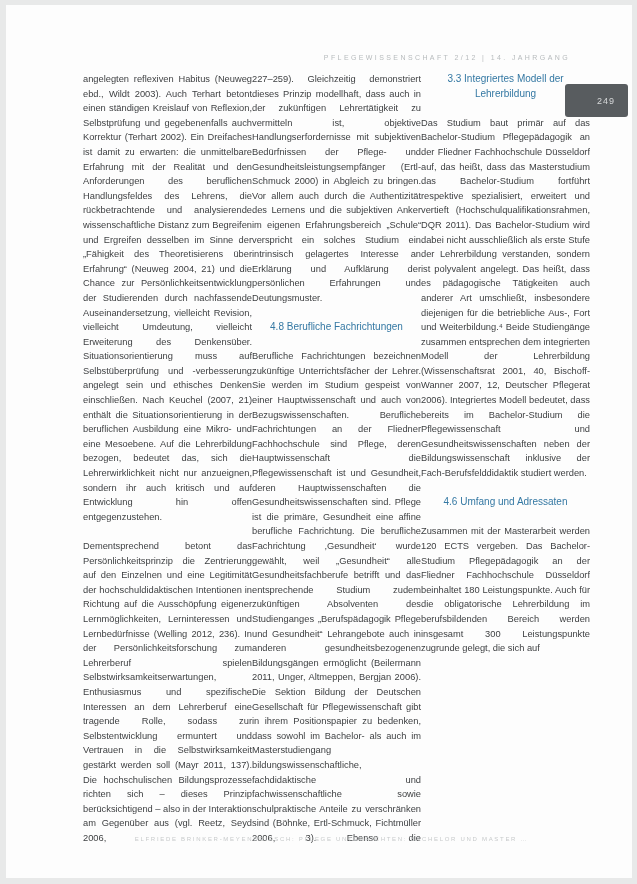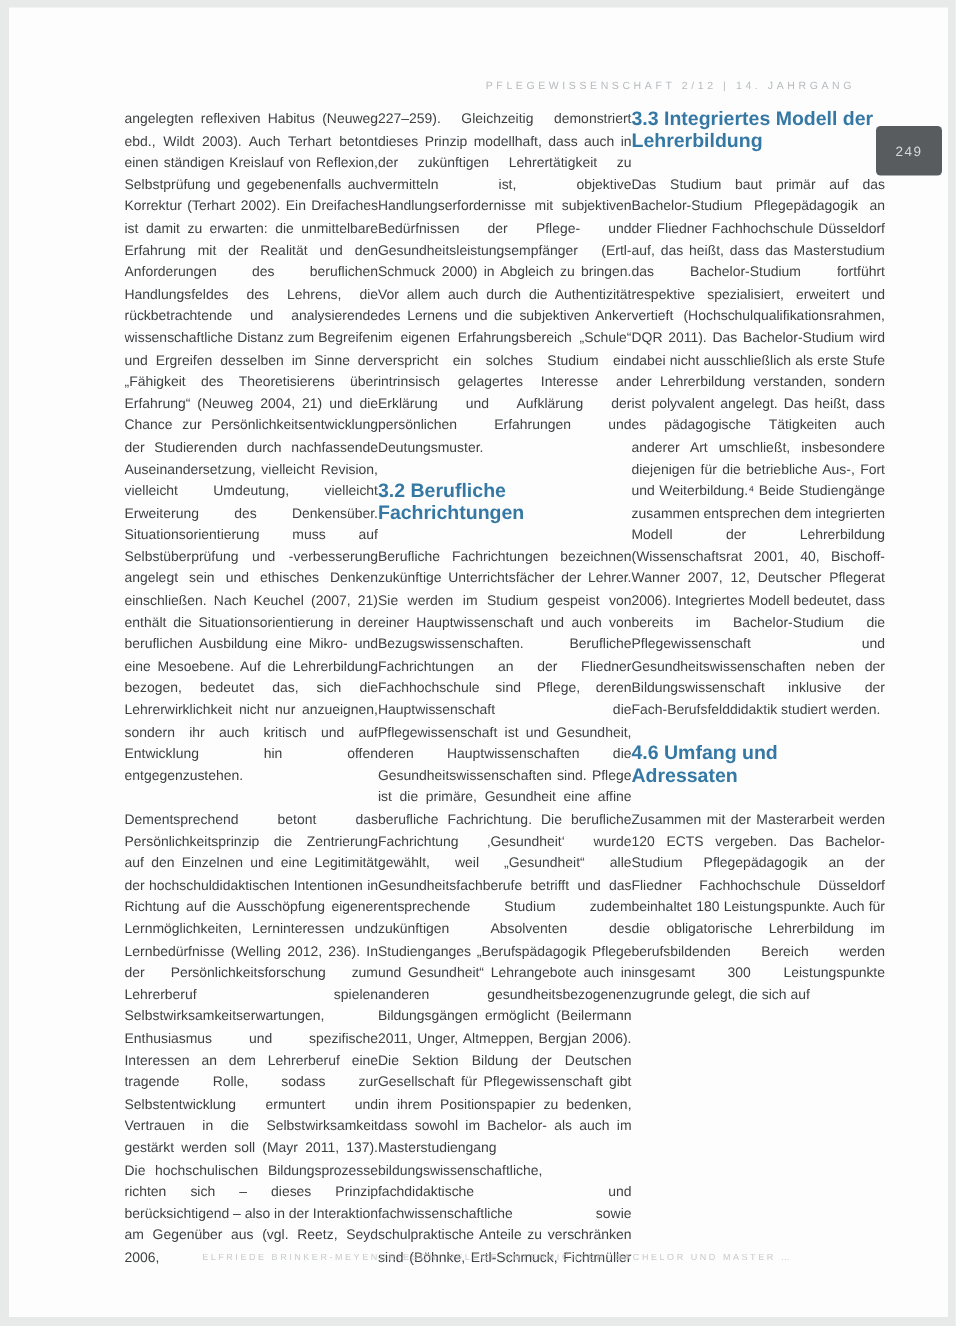--- a/index.html
+++ b/index.html
@@ -30,20 +30,21 @@
     position: absolute;
     top: 79px;
     right: 4px;
     width: 44px;
     height: 33px;
     background: #585c5f;
     border-radius: 3px;
     display: flex;
     align-items: center;
     justify-content: center;
+    padding-left: 19px;
   }
   .page-badge span {
     font-size: 9px;
     letter-spacing: 1px;
     color: #d6d8d9;
   }
   .content {
     position: absolute;
     left: 77px;
     top: 67px;
@@ -62,25 +63,25 @@
     -webkit-hyphens: auto;
   }
   .body-para {
     margin: 14.6px 0 0 0;
   }
   .col > :first-child {
     margin-top: 0;
   }
   .sec-heading {
     margin: 14.6px 0 0 0;
-    font-size: 13px;
-    font-weight: bold;
+    font-size: 10px;
+    font-weight: normal;
     line-height: 14.6px;
     color: #3478a3;
-    text-align: left;
+    text-align: center;
   }
   .running-footer {
     position: absolute;
     bottom: 36px;
     left: 80px;
     right: 55px;
     font-size: 6px;
     letter-spacing: 1.7px;
     color: #c7cacb;
     text-transform: uppercase;
@@ -100,21 +101,21 @@
     <span>249</span>
   </div>
 
   <div class="content">
     <div class="col">
         <p class="body-para" lang="de">angelegten reflexiven Habitus (Neuweg ebd., Wildt 2003). Auch Terhart betont einen ständigen Kreislauf von Reflexion, Selbstprüfung und gegebenenfalls auch Korrektur (Terhart 2002). Ein Dreifaches ist damit zu erwarten: die unmittelbare Erfahrung mit der Realität und den Anforderungen des beruflichen Handlungsfeldes des Lehrens, die rückbetrachtende und analysierende wissenschaftliche Distanz zum Begreifen und Ergreifen desselben im Sinne der „Fähigkeit des Theoretisierens über Erfahrung“ (Neuweg 2004, 21) und die Chance zur Persönlichkeitsentwicklung der Studierenden durch nachfassende Auseinandersetzung, vielleicht Revision, vielleicht Umdeutung, vielleicht Erweiterung des Denkensüber. Situationsorientierung muss auf Selbstüberprüfung und -verbesserung angelegt sein und ethisches Denken einschließen. Nach Keuchel (2007, 21) enthält die Situationsorientierung in der beruflichen Ausbildung eine Mikro- und eine Mesoebene. Auf die Lehrerbildung bezogen, bedeutet das, sich die Lehrerwirklichkeit nicht nur anzueignen, sondern ihr auch kritisch und auf Entwicklung hin offen entgegenzustehen.</p>
         <p class="body-para" lang="de">Dementsprechend betont das Persönlichkeitsprinzip die Zentrierung auf den Einzelnen und eine Legitimität der hochschuldidaktischen Intentionen in Richtung auf die Ausschöpfung eigener Lernmöglichkeiten, Lerninteressen und Lernbedürfnisse (Welling 2012, 236). In der Persönlichkeitsforschung zum Lehrerberuf spielen Selbstwirksamkeitserwartungen, Enthusiasmus und spezifische Interessen an dem Lehrerberuf eine tragende Rolle, sodass zur Selbstentwicklung ermuntert und Vertrauen in die Selbstwirksamkeit gestärkt werden soll (Mayr 2011, 137). Die hochschulischen Bildungsprozesse richten sich – dieses Prinzip berücksichtigend – also in der Interaktion am Gegenüber aus (vgl. Reetz, Seyd 2006,</p>
       </div>
     <div class="col">
         <p class="body-para" lang="de">227–259). Gleichzeitig demonstriert dieses Prinzip modellhaft, dass auch in der zukünftigen Lehrertätigkeit zu vermitteln ist, objektive Handlungserfordernisse mit subjektiven Bedürfnissen der Pflege- und Gesundheitsleistungsempfänger (Ertl-Schmuck 2000) in Abgleich zu bringen. Vor allem auch durch die Authentizität des Lernens und die subjektiven Anker im eigenen Erfahrungsbereich „Schule“ verspricht ein solches Studium ein intrinsisch gelagertes Interesse an Erklärung und Aufklärung der persönlichen Erfahrungen und Deutungsmuster.</p>
-        <h3 class="sec-heading" lang="de">3.2 Berufliche Fachrichtungen</h3>
+        <h3 class="sec-heading" lang="de">4.8 Berufliche Fachrichtungen</h3>
         <p class="body-para" lang="de">Berufliche Fachrichtungen bezeichnen zukünftige Unterrichtsfächer der Lehrer. Sie werden im Studium gespeist von einer Hauptwissenschaft und auch von Bezugswissenschaften. Berufliche Fachrichtungen an der Fliedner Fachhochschule sind Pflege, deren Hauptwissenschaft die Pflegewissenschaft ist und Gesundheit, deren Hauptwissenschaften die Gesundheitswissenschaften sind. Pflege ist die primäre, Gesundheit eine affine berufliche Fachrichtung. Die berufliche Fachrichtung ‚Gesundheit‘ wurde gewählt, weil „Gesundheit“ alle Gesundheitsfachberufe betrifft und das entsprechende Studium zudem zukünftigen Absolventen des Studienganges „Berufspädagogik Pflege und Gesundheit“ Lehrangebote auch in anderen gesundheitsbezogenen Bildungsgängen ermöglicht (Beilermann 2011, Unger, Altmeppen, Bergjan 2006). Die Sektion Bildung der Deutschen Gesellschaft für Pflegewissenschaft gibt in ihrem Positionspapier zu bedenken, dass sowohl im Bachelor- als auch im Masterstudiengang bildungswissenschaftliche, fachdidaktische und fachwissenschaftliche sowie schulpraktische Anteile zu verschränken sind (Böhnke, Ertl-Schmuck, Fichtmüller 2006, 3). Ebenso die Kultusministerkonferenz (KMK 02.06.2005a), die grundsätz-</p>
       </div>
     <div class="col">
         <h3 class="sec-heading" lang="de">3.3 Integriertes Modell der Lehrerbildung</h3>
         <p class="body-para" lang="de">Das Studium baut primär auf das Bachelor-Studium Pflegepädagogik an der Fliedner Fachhochschule Düsseldorf auf, das heißt, dass das Masterstudium das Bachelor-Studium fortführt respektive spezialisiert, erweitert und vertieft (Hochschulqualifikationsrahmen, DQR 2011). Das Bachelor-Studium wird dabei nicht ausschließlich als erste Stufe der Lehrerbildung verstanden, sondern ist polyvalent angelegt. Das heißt, dass es pädagogische Tätigkeiten auch anderer Art umschließt, insbesondere diejenigen für die betriebliche Aus-, Fort und Weiterbildung.⁴ Beide Studiengänge zusammen entsprechen dem integrierten Modell der Lehrerbildung (Wissenschaftsrat 2001, 40, Bischoff-Wanner 2007, 12, Deutscher Pflegerat 2006). Integriertes Modell bedeutet, dass bereits im Bachelor-Studium die Pflegewissenschaft und Gesundheitswissenschaften neben der Bildungswissenschaft inklusive der Fach-Berufsfelddidaktik studiert werden.</p>
         <h3 class="sec-heading" lang="de">4.6 Umfang und Adressaten</h3>
         <p class="body-para" lang="de">Zusammen mit der Masterarbeit werden 120 ECTS vergeben. Das Bachelor-Studium Pflegepädagogik an der Fliedner Fachhochschule Düsseldorf beinhaltet 180 Leistungspunkte. Auch für die obligatorische Lehrerbildung im berufsbildenden Bereich werden insgesamt 300 Leistungspunkte zugrunde gelegt, die sich auf</p>
       </div>
   </div>
 

